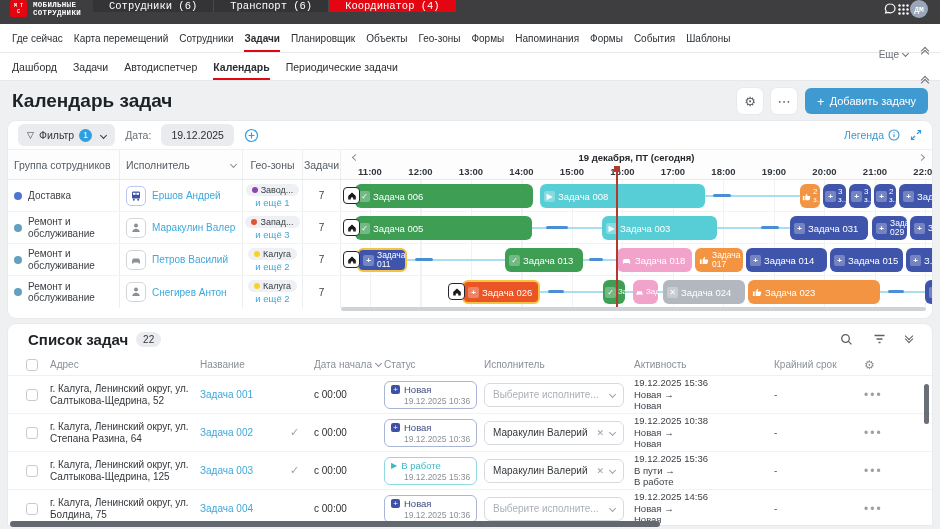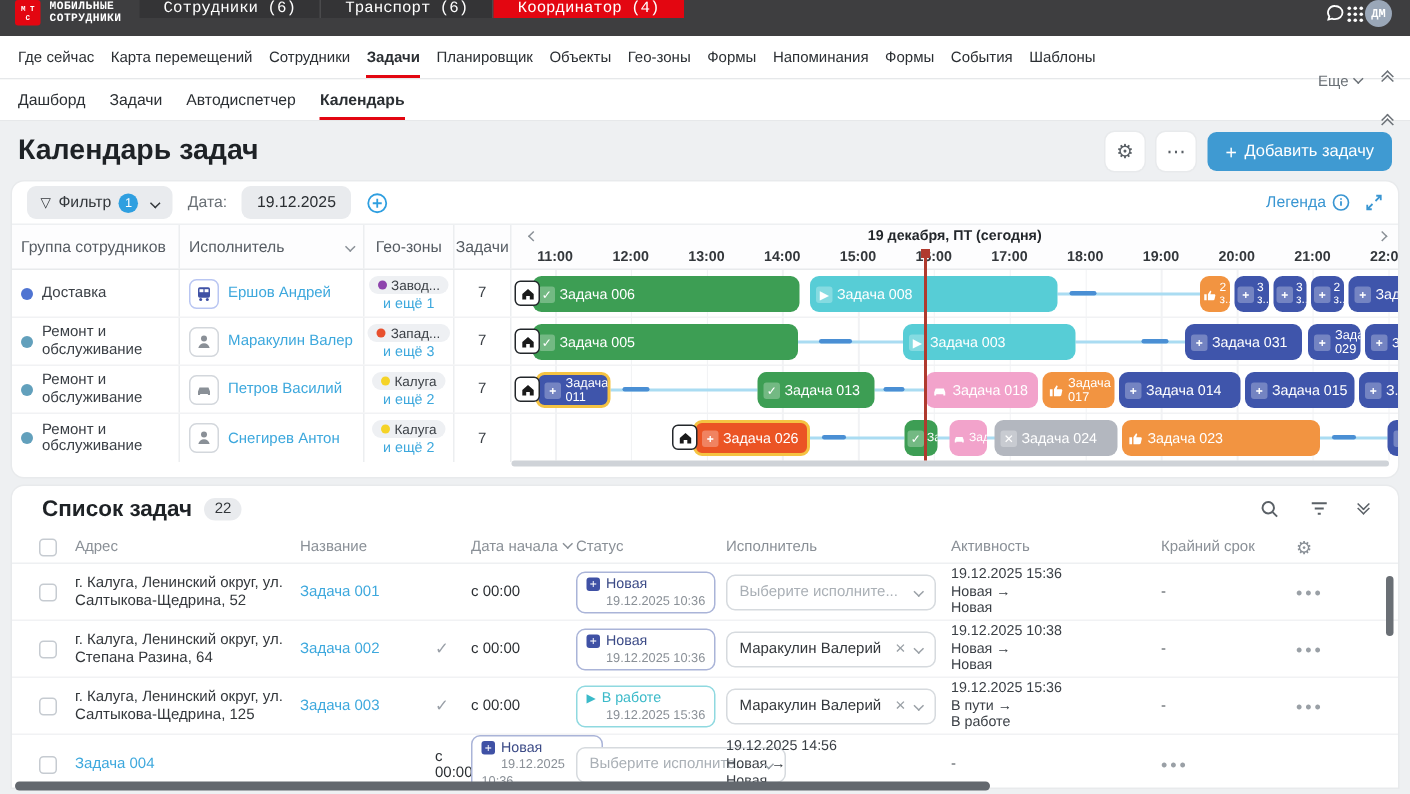--- a/index.html
+++ b/index.html
@@ -187,20 +187,21 @@
         <i></i>
       </span>
   </span>
 </div>
 
 <div class="subnav">
   <span class="nav-item">Дашборд</span>
   <span class="nav-item">Задачи</span>
   <span class="nav-item">Автодиспетчер</span>
   <span class="nav-item active">Календарь</span>
+  <span class="nav-item">Периодические задачи</span>
   <span class="nav-right">
       <span class="dblchev up">
         <i></i>
         <i></i>
       </span>
     </span>
 </div>
 
 <div class="pagehead">
   <div class="page-title">Календарь задач</div>
@@ -651,20 +652,21 @@
         <div>19.12.2025 15:36</div>
         <div>В пути →</div>
         <div>В работе</div>
       </span>
     <span class="dash-c">-</span>
     <span class="dots">•••</span>
   </div>
 
   <div class="tgrid trow">
     <span class="cbx"></span>
+    <span class="addr">г. Калуга, Ленинский округ, ул. Болдина, 75</span>
     <span class="tlink">Задача 004</span>
     <span class="done"></span>
     <span>с 00:00</span>
     <span><span class="sbadge"><span class="srow">
             <span class="sicon-new">+</span>
             <span>Новая</span>
           </span><span class="sdate">19.12.2025 10:36</span></span></span>
     <span>
         <span class="drop ph">
           <span>Выберите исполните...</span>

